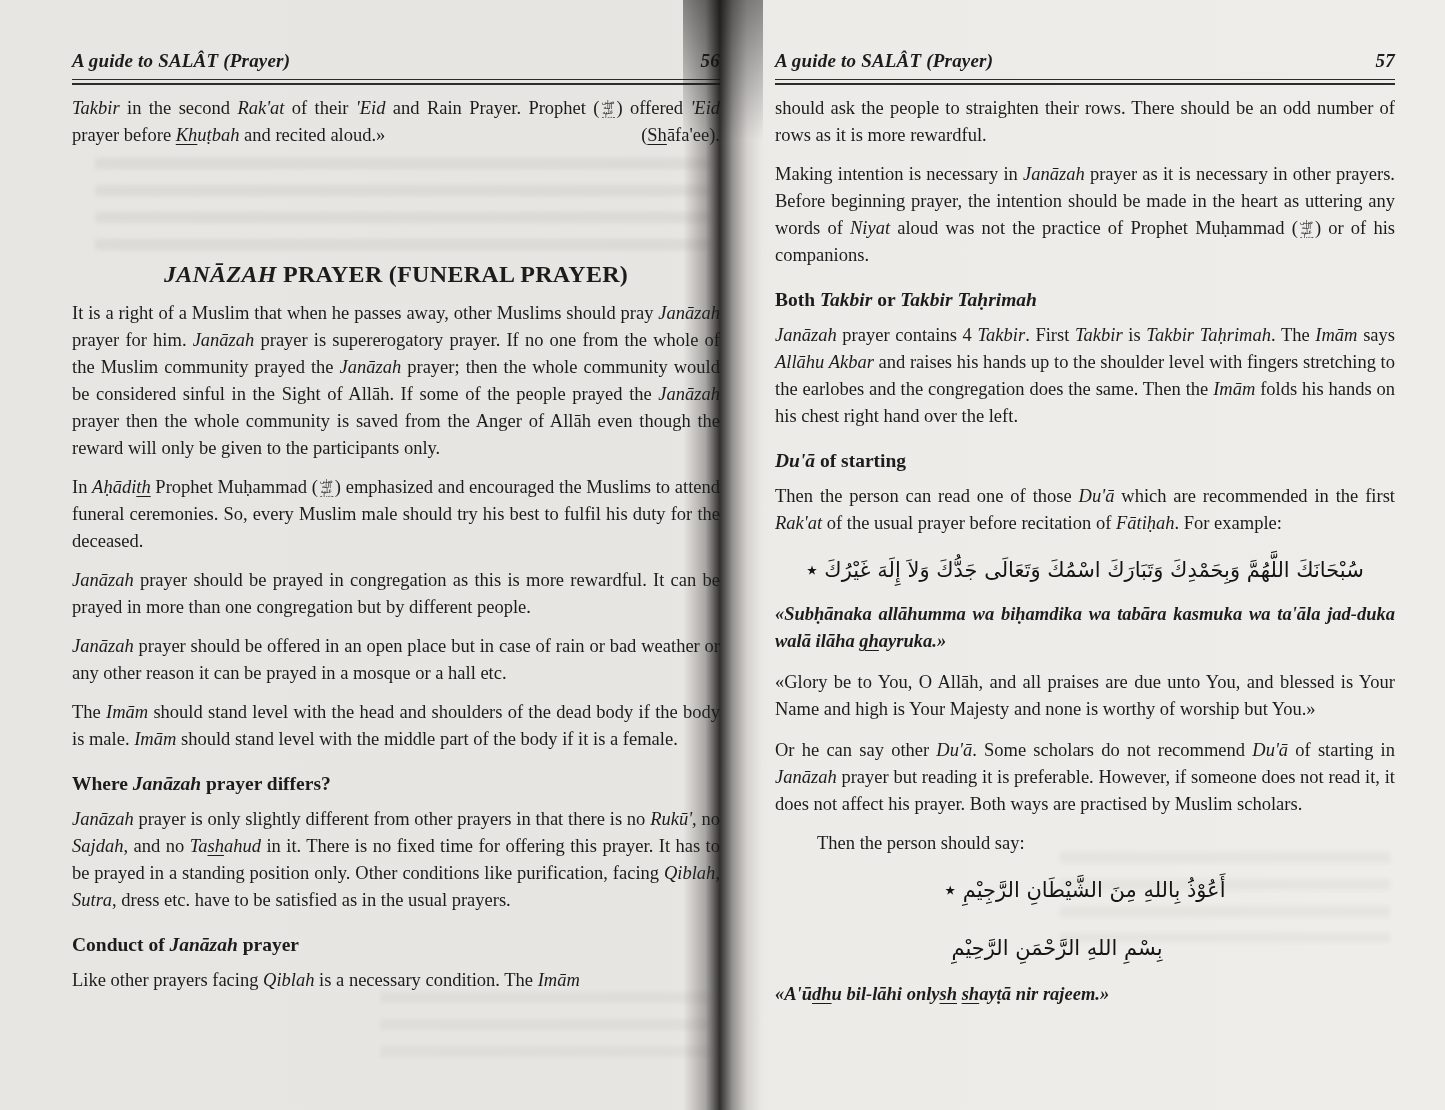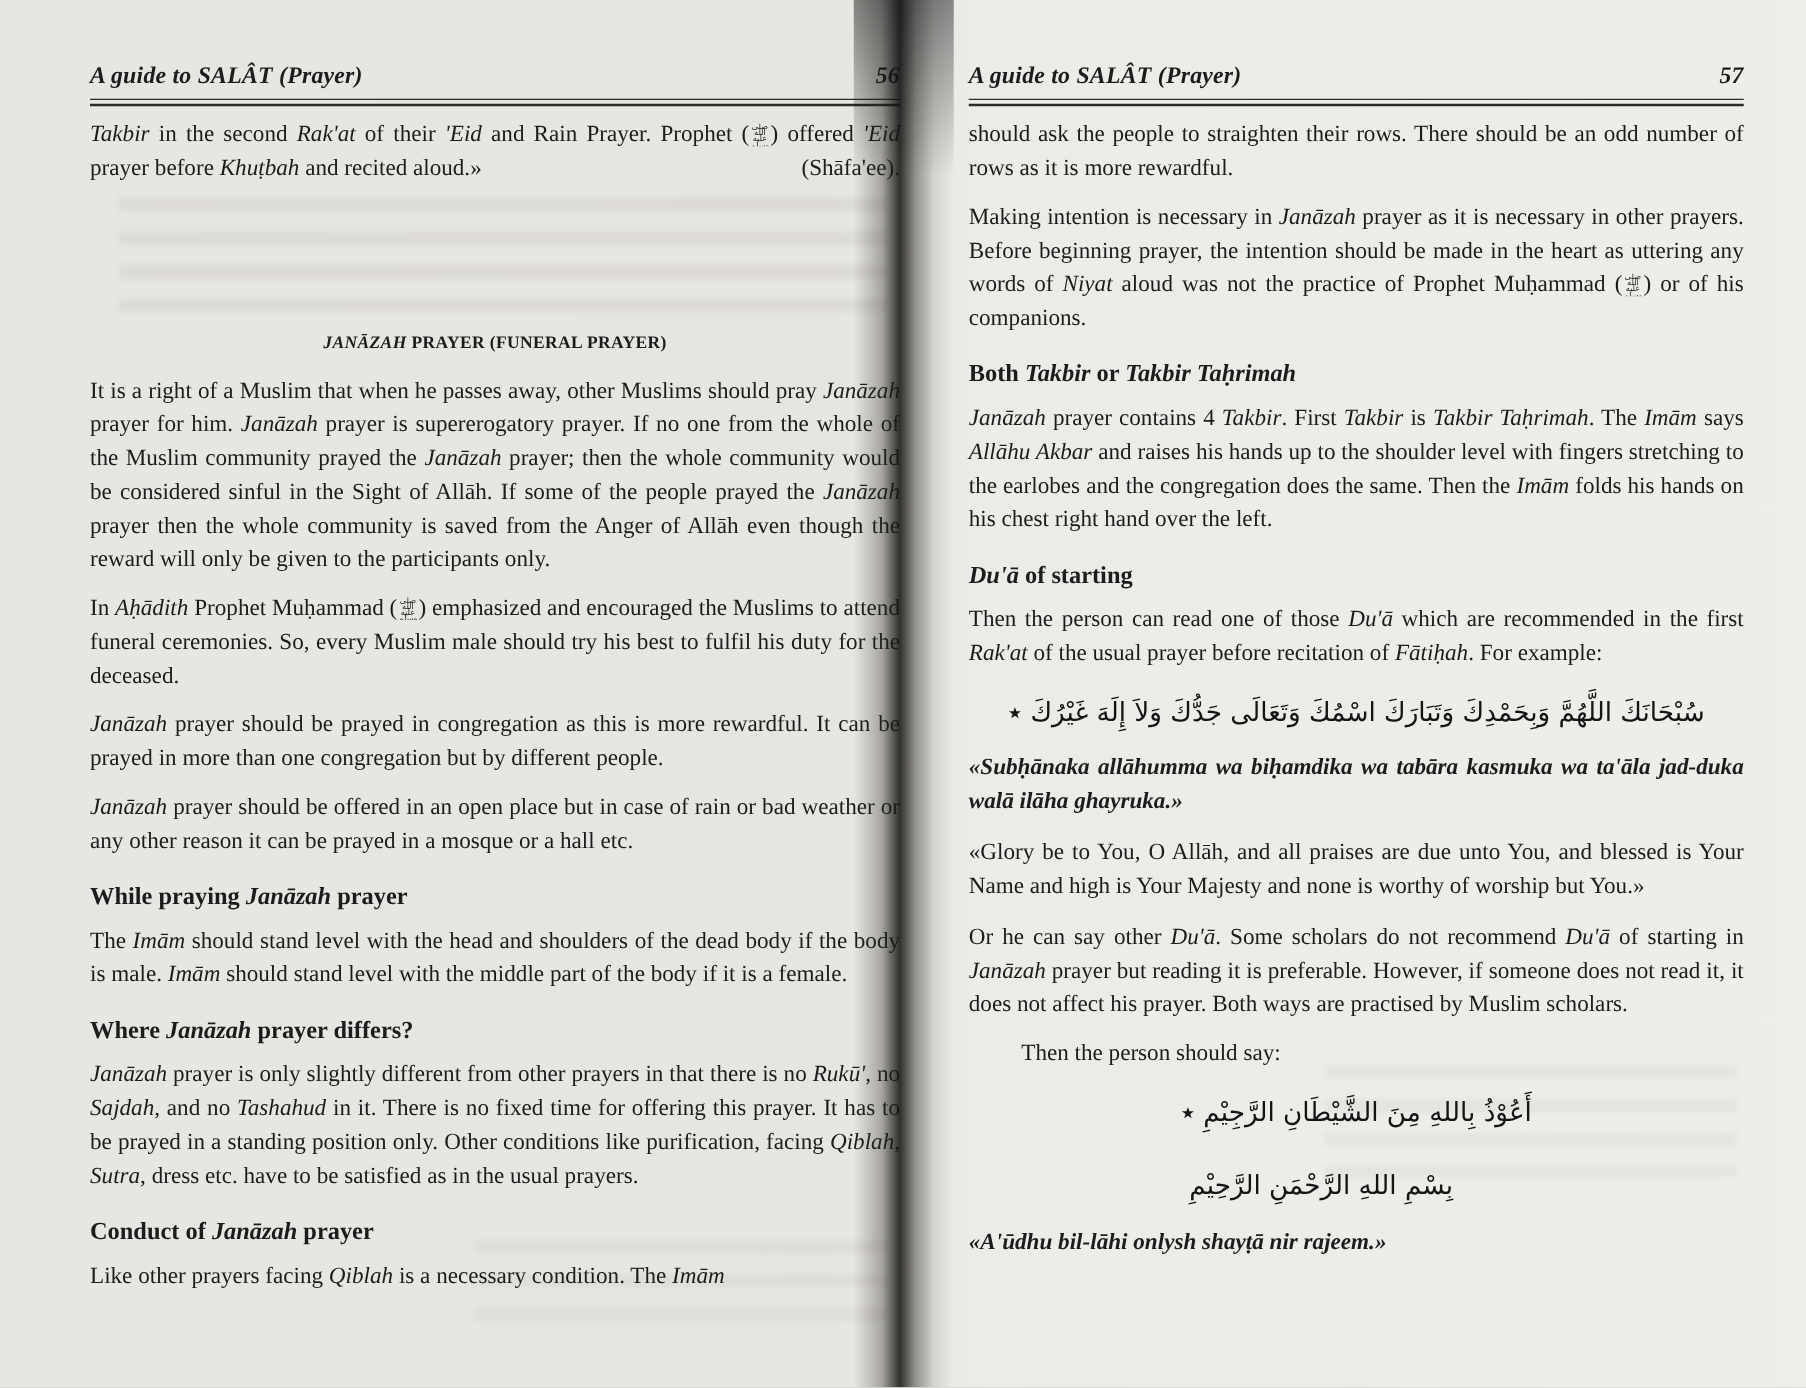--- a/index.html
+++ b/index.html
@@ -11,34 +11,34 @@
   .col{position:absolute;top:0;}
   .col-left{left:72px;width:648px;}
   .col-right{left:775px;width:620px;}
   .pg-header{display:flex;justify-content:space-between;align-items:baseline;
     margin-top:50px;font-size:19px;font-weight:700;font-style:italic;letter-spacing:.2px;}
   .hdr-rule{height:3px;border-top:1.5px solid #2b2b2b;border-bottom:2.5px solid #2b2b2b;margin-top:7px;}
   .para{font-size:18.5px;line-height:27px;text-align:justify;margin:12px 0 0 0;}
   .para.first{margin-top:10px;}
   .rel{position:relative;}
   .attrib{position:absolute;right:0;bottom:0;background:inherit;}
-  .h-main{text-align:center;font-weight:700;font-size:14px;letter-spacing:.3px;
+  .h-main{text-align:center;font-weight:700;font-size:24px;letter-spacing:.3px;
     margin:112px 0 12px 0;line-height:27px;}
   .h-sec{font-weight:700;font-size:19.5px;line-height:27px;margin:17px 0 0 0;}
   .h-sec + .para{margin-top:9px;}
   .indent{text-indent:42px;}
   .arabic{font-family:"DejaVu Sans",sans-serif;font-size:21px;line-height:38px;
     direction:rtl;text-align:center;margin-top:14px;color:#141414;}
   .arabic.shift{transform:translateX(-28px);}
   .translit{font-weight:700;font-style:italic;margin-top:12px;}
   .mt14{margin-top:14px;}
   
   .st-i{font-style:italic;}
   .st-b{font-weight:700;}
-  .st-u{text-decoration-thickness:1px;text-underline-offset:3px;margin-top:48px;}
+  .st-u{text-decoration:underline;text-decoration-thickness:1px;text-underline-offset:3px;margin-top:48px;}
   .st-p{display:inline-block;width:17px;max-height:18px;overflow:hidden;
     font-size:6.5px;line-height:5px;text-align:center;vertical-align:middle;
     font-family:"DejaVu Sans",sans-serif;direction:rtl;font-style:normal;font-weight:400;
     transform:translateY(-1px);}
   
   .gutter{position:absolute;top:0;left:683px;width:80px;height:1110px;pointer-events:none;
     background:linear-gradient(90deg,rgba(46,43,40,0) 0%,rgba(46,43,40,.35) 28%,
       rgba(24,22,20,.88) 46%,rgba(46,43,40,.45) 62%,rgba(46,43,40,.12) 80%,rgba(46,43,40,0) 100%);}
   .gutter-top{position:absolute;top:0;left:683px;width:80px;height:140px;pointer-events:none;
     background:linear-gradient(180deg,rgba(10,10,10,.45),rgba(10,10,10,0));}
@@ -67,21 +67,20 @@
       <span class="attrib"><span>(</span><span class="st-u">Sh</span><span>āfa'ee).</span></span>
     </div>
 
     <div class="h-main"><span class="st-b st-i">JANĀZAH</span><span class="st-b"> PRAYER (FUNERAL PRAYER)</span></div>
 
     <div class="para"><span>It is a right of a Muslim that when he passes away, other Muslims should pray </span><span class="st-i">Janāzah</span><span> prayer for him. </span><span class="st-i">Janāzah</span><span> prayer is supererogatory prayer. If no one from the whole of the Muslim community prayed the </span><span class="st-i">Janāzah</span><span> prayer; then the whole community would be considered sinful in the Sight of Allāh. If some of the people prayed the </span><span class="st-i">Janāzah</span><span> prayer then the whole community is saved from the Anger of Allāh even though the reward will only be given to the participants only.</span></div>
     <div class="para"><span>In </span><span class="st-i">Aḥādi</span><span class="st-i st-u">th</span><span> Prophet Muḥammad (</span><span class="st-p">صلى الله عليه وسلم</span><span>) emphasized and encouraged the Muslims to attend funeral ceremonies. So, every Muslim male should try his best to fulfil his duty for the deceased.</span></div>
     <div class="para"><span class="st-i">Janāzah</span><span> prayer should be prayed in congregation as this is more rewardful. It can be prayed in more than one congregation but by different people.</span></div>
     <div class="para"><span class="st-i">Janāzah</span><span> prayer should be offered in an open place but in case of rain or bad weather or any other reason it can be prayed in a mosque or a hall etc.</span></div>
 
-    <div class="h-sec"><span class="st-b">While praying </span><span class="st-b st-i">Janāzah</span><span class="st-b"> prayer</span></div>
     <div class="para"><span>The </span><span class="st-i">Imām</span><span> should stand level with the head and shoulders of the dead body if the body is male. </span><span class="st-i">Imām</span><span> should stand level with the middle part of the body if it is a female.</span></div>
 
     <div class="h-sec"><span class="st-b">Where </span><span class="st-b st-i">Janāzah</span><span class="st-b"> prayer differs?</span></div>
     <div class="para"><span class="st-i">Janāzah</span><span> prayer is only slightly different from other prayers in that there is no </span><span class="st-i">Rukū'</span><span>, no </span><span class="st-i">Sajdah</span><span>, and no </span><span class="st-i">Ta</span><span class="st-i st-u">sh</span><span class="st-i">ahud</span><span> in it. There is no fixed time for offering this prayer. It has to be prayed in a standing position only. Other conditions like purification, facing </span><span class="st-i">Qiblah</span><span>, </span><span class="st-i">Sutra</span><span>, dress etc. have to be satisfied as in the usual prayers.</span></div>
 
     <div class="h-sec"><span class="st-b">Conduct of </span><span class="st-b st-i">Janāzah</span><span class="st-b"> prayer</span></div>
     <div class="para"><span>Like other prayers facing </span><span class="st-i">Qiblah</span><span> is a necessary condition. The </span><span class="st-i">Imām</span></div>
   </div>
 
   <div class="col col-right">

